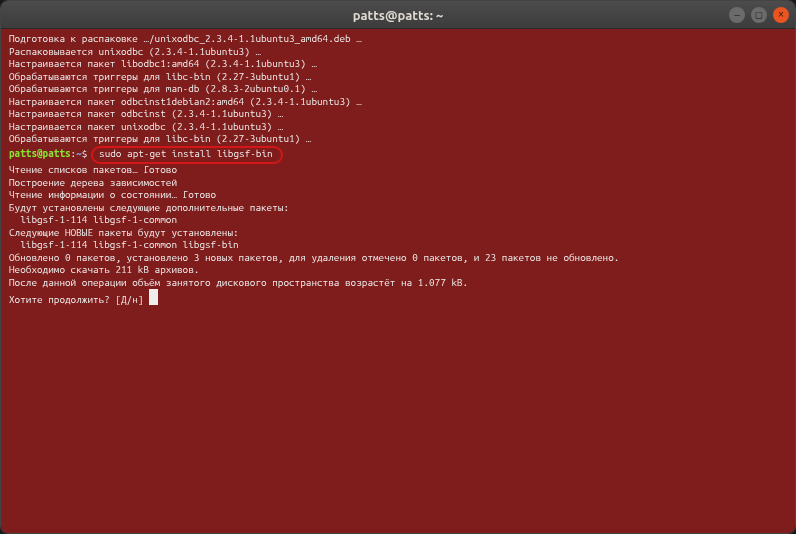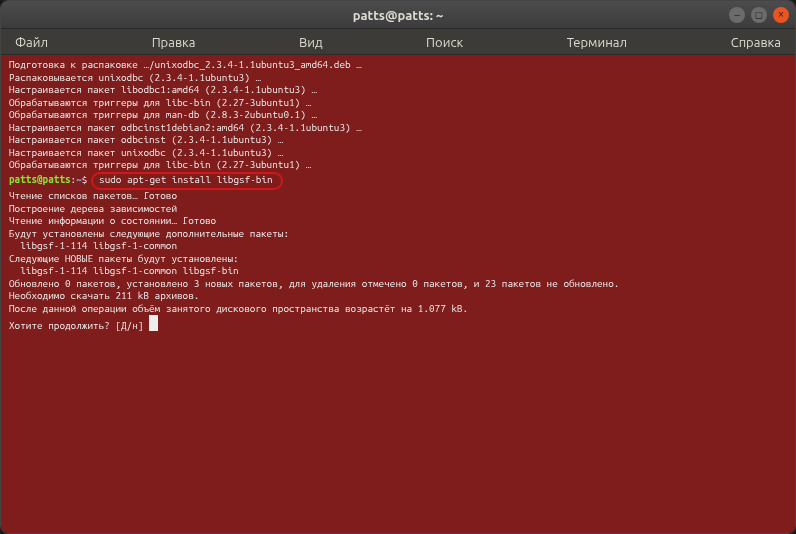--- a/index.html
+++ b/index.html
@@ -111,24 +111,16 @@
 
   <div class="titlebar">
     <span class="titlebar-title">patts@patts: ~</span>
     <div class="window-controls">
       <div class="ctrl min">–</div>
       <div class="ctrl max">◻</div>
       <div class="ctrl close">×</div>
     </div>
   </div>
 
-  <div class="menubar">
-    <span class="menu-item">Файл</span>
-    <span class="menu-item">Правка</span>
-    <span class="menu-item">Вид</span>
-    <span class="menu-item">Поиск</span>
-    <span class="menu-item">Терминал</span>
-    <span class="menu-item">Справка</span>
-  </div>
 
   <div class="terminal-body"><span class="line">Подготовка к распаковке …/unixodbc_2.3.4-1.1ubuntu3_amd64.deb …</span><span class="line">Распаковывается unixodbc (2.3.4-1.1ubuntu3) …</span><span class="line">Настраивается пакет libodbc1:amd64 (2.3.4-1.1ubuntu3) …</span><span class="line">Обрабатываются триггеры для libc-bin (2.27-3ubuntu1) …</span><span class="line">Обрабатываются триггеры для man-db (2.8.3-2ubuntu0.1) …</span><span class="line">Настраивается пакет odbcinst1debian2:amd64 (2.3.4-1.1ubuntu3) …</span><span class="line">Настраивается пакет odbcinst (2.3.4-1.1ubuntu3) …</span><span class="line">Настраивается пакет unixodbc (2.3.4-1.1ubuntu3) …</span><span class="line">Обрабатываются триггеры для libc-bin (2.27-3ubuntu1) …</span><span class="line"><span class="prompt-user">patts@patts</span><span class="prompt-dollar">:</span><span class="prompt-path">~</span><span class="prompt-dollar">$</span> <span class="highlight-box"><span class="cmd">sudo apt-get install libgsf-bin</span></span></span><span class="line">Чтение списков пакетов… Готово</span><span class="line">Построение дерева зависимостей       </span><span class="line">Чтение информации о состоянии… Готово</span><span class="line">Будут установлены следующие дополнительные пакеты:</span><span class="line">  libgsf-1-114 libgsf-1-common</span><span class="line">Следующие НОВЫЕ пакеты будут установлены:</span><span class="line">  libgsf-1-114 libgsf-1-common libgsf-bin</span><span class="line">Обновлено 0 пакетов, установлено 3 новых пакетов, для удаления отмечено 0 пакетов, и 23 пакетов не обновлено.</span><span class="line">Необходимо скачать 211 kB архивов.</span><span class="line">После данной операции объём занятого дискового пространства возрастёт на 1.077 kB.</span><span class="line"><span>Хотите продолжить? [Д/н] </span><span class="cursor"></span></span></div>
 
 </div>
 
 </body></html>

